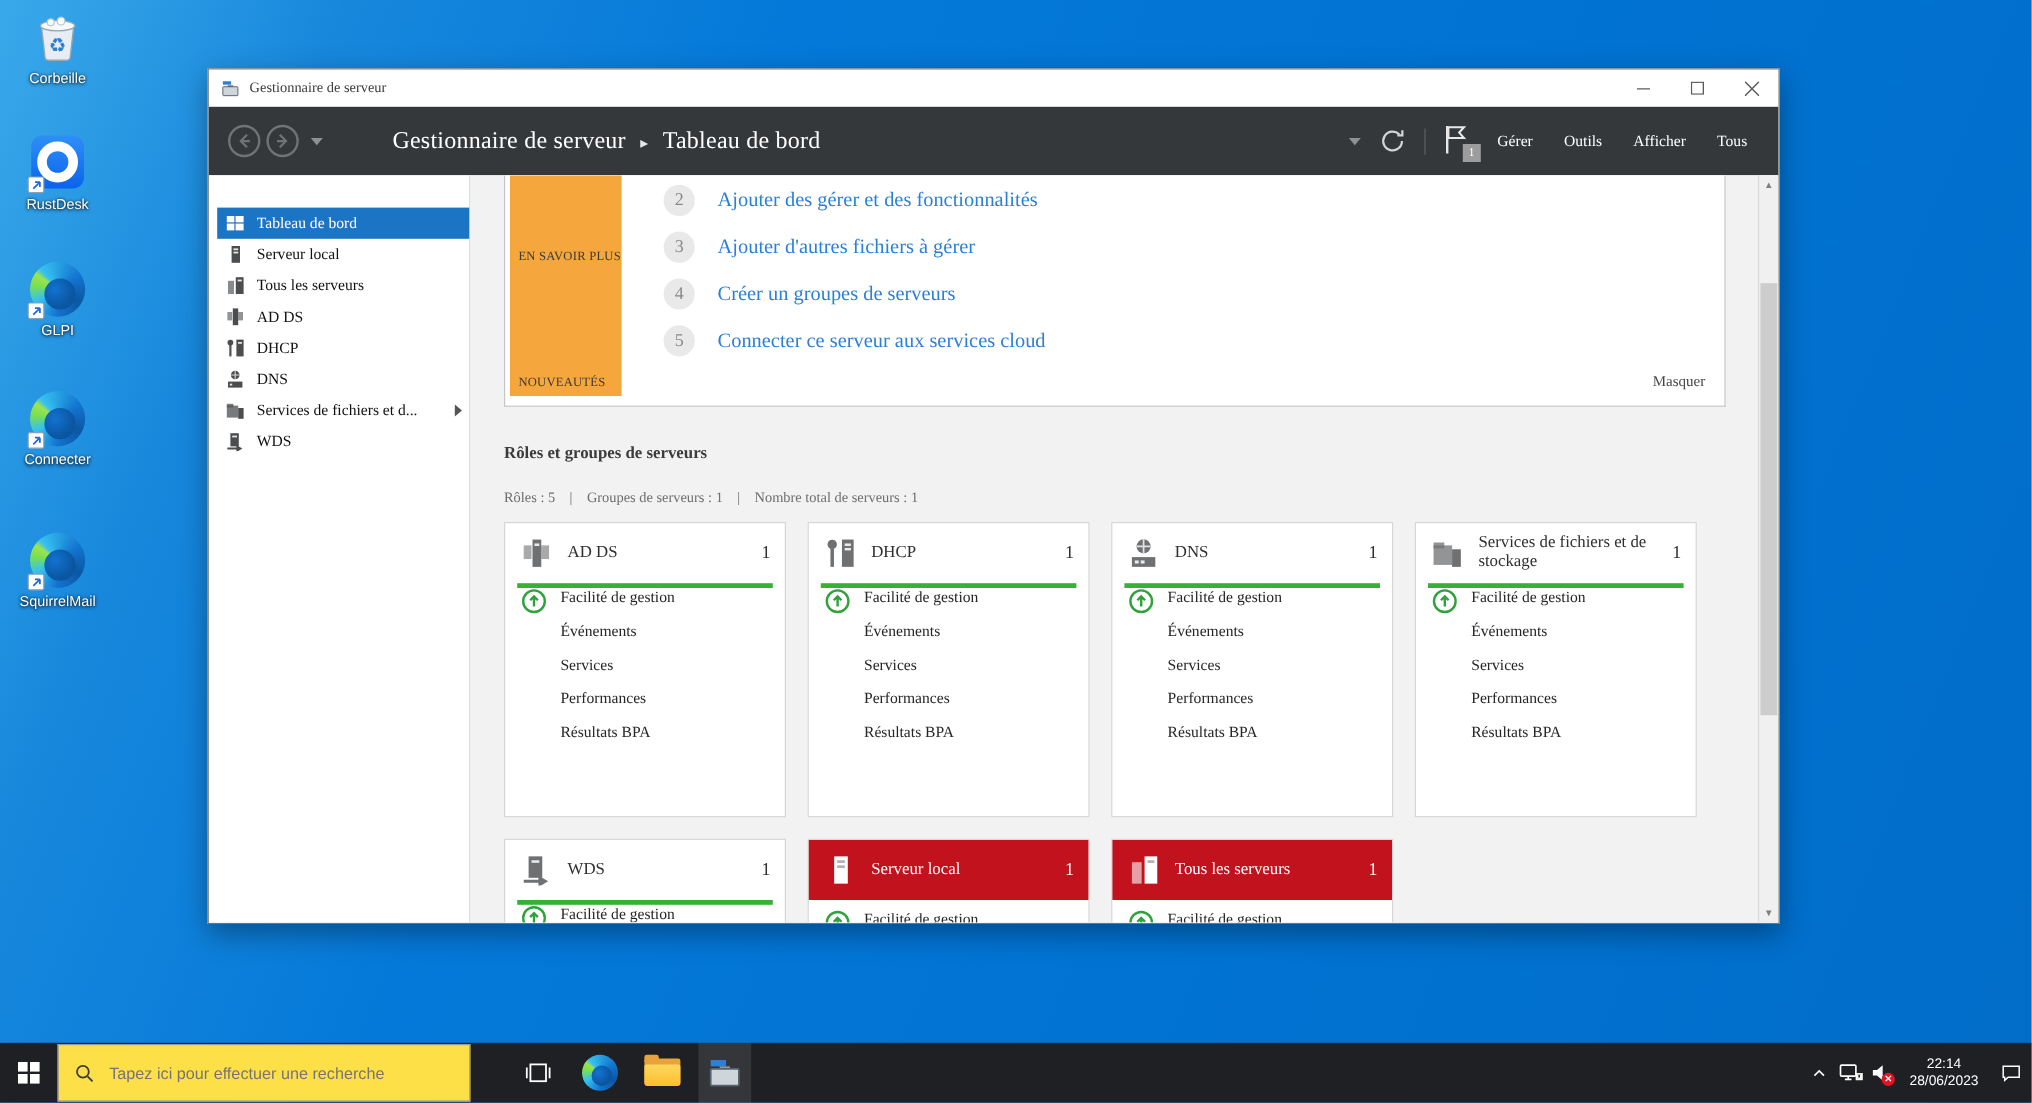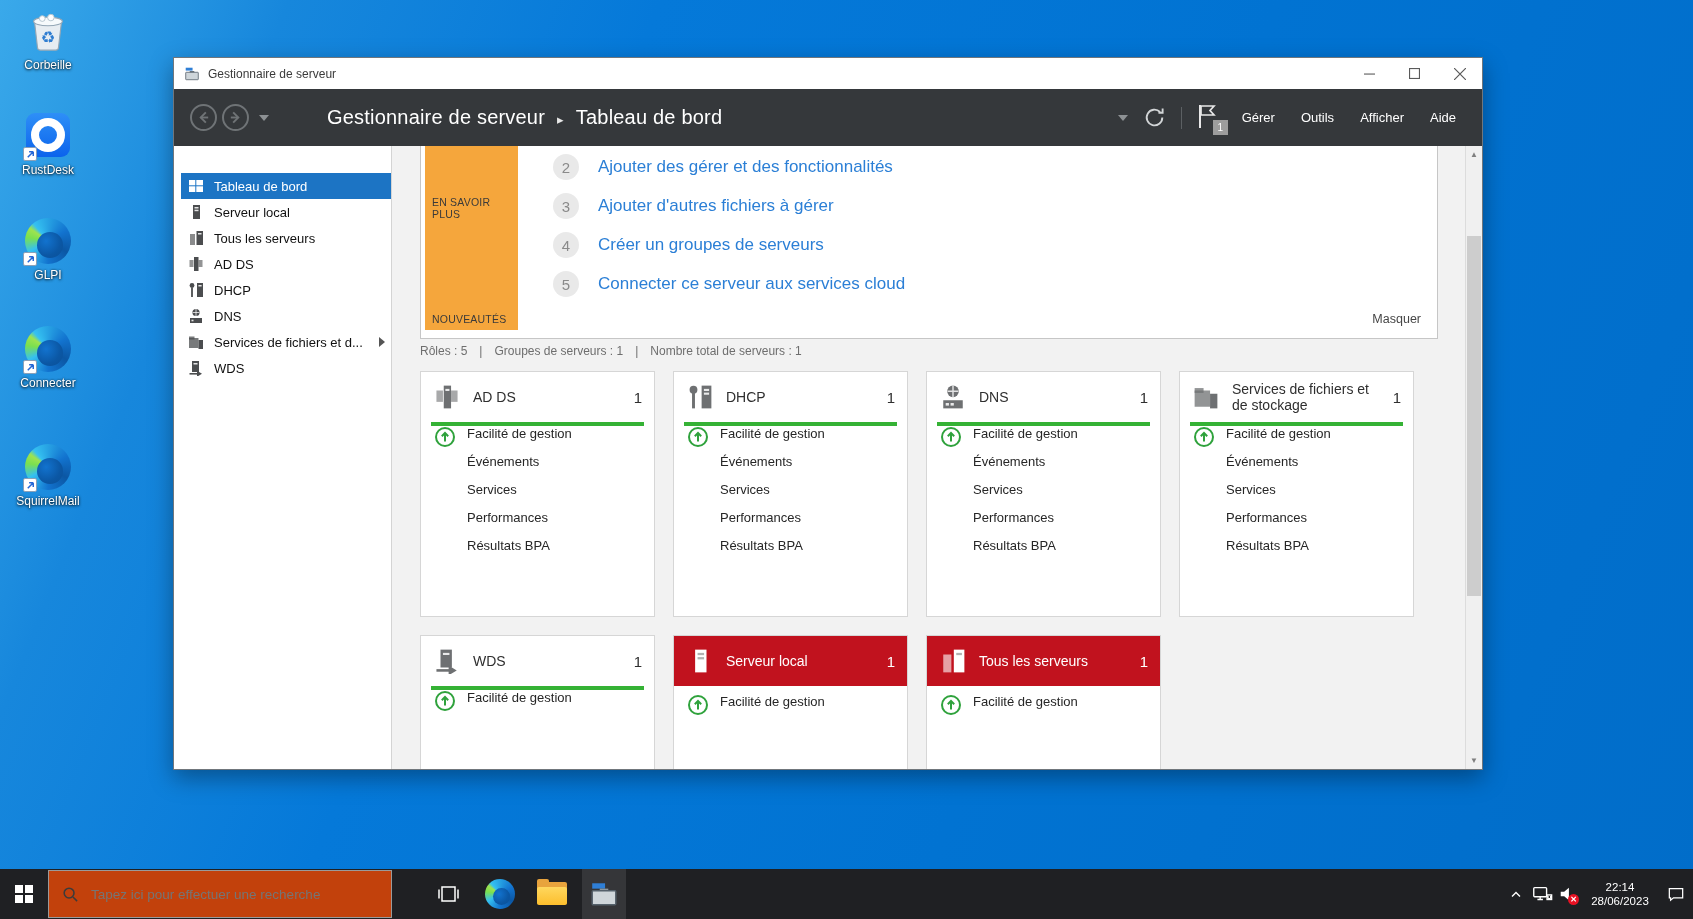--- a/index.html
+++ b/index.html
@@ -14,21 +14,21 @@
   .shortcut svg { position:absolute; left:1px; top:1px; }
   .rustdesk { width:44px; height:44px; margin:1px auto 0; border-radius:9px; background:linear-gradient(180deg,#2e8ff7,#0b63ec); position:relative; }
   .rustdesk::after { content:""; position:absolute; left:50%; top:50%; transform:translate(-50%,-50%); width:18px; height:18px; border:8px solid #fff; border-radius:50%; }
   .edge { width:46px; height:46px; border-radius:50%; position:relative; overflow:hidden;
     background:conic-gradient(from -40deg at 50% 50%,#35c1f1 0deg,#1273cf 100deg,#0b57a4 160deg,#1273cf 220deg,#35c1f1 280deg,#7be04f 320deg,#9ee34f 345deg,#35c1f1 360deg); }
   .edge::after { content:""; position:absolute; left:27%; top:30%; width:56%; height:56%; border-radius:50%;
     background:radial-gradient(circle at 35% 35%,#1273cf 0%,#0b57a4 60%,#0a4f97 100%); }
   .edge.small { width:30px; height:30px; }
 
   
-  .win { position:absolute; left:173px; top:57px; width:1310px; height:713px; background:#fff; border:1px solid #70767c; box-shadow:0 8px 22px rgba(0,0,0,.35); display:flex; flex-direction:column; overflow:hidden; }
+  .win { position:absolute; left:173px; top:57px; width:1310px; height:713px; background:#fff; border:1px solid #70767c; box-shadow:0 8px 22px rgba(0,0,0,.35); display:flex; flex-direction:column; overflow:hidden;font-family:Liberation Serif, serif; }
   .titlebar { height:31px; background:#fff; display:flex; align-items:center; flex:0 0 auto; }
   .titlebar .appicon { margin:0 8px 0 10px; }
   .titlebar .ttl { font-size:12px; color:#3b3b3b; }
   .caption-btns { margin-left:auto; display:flex; }
   .cap { width:45px; height:30px; display:flex; align-items:center; justify-content:center; }
 
   .navbar { height:57px; background:#35383b; display:flex; align-items:center; flex:0 0 auto; position:relative; }
   .navcirc { width:27px; height:27px; border:2px solid #6f7376; border-radius:50%; display:flex; align-items:center; justify-content:center; margin-right:5px; }
   .caret-down { width:0; height:0; border-left:5px solid transparent; border-right:5px solid transparent; border-top:6px solid #8d9194; margin-left:5px; }
   .crumbs { margin-left:58px; display:flex; align-items:baseline; gap:12px; color:#fff; font-weight:300; font-size:20px; letter-spacing:.2px; }
@@ -57,21 +57,21 @@
   .oseg { background:#f5a63c; position:relative; }
   .oseg1 { height:105px; margin-bottom:4px; }
   .oseg2 { height:79px; }
   .olabel { position:absolute; left:7px; bottom:5px; font-size:10.5px; color:#3a3a3a; letter-spacing:.2px; }
   .step { position:absolute; left:132px; height:26px; display:flex; align-items:center; }
   .stepnum { width:26px; height:26px; border-radius:50%; background:#e9e9e9; color:#8a8a8a; font-size:15px; display:flex; align-items:center; justify-content:center; flex:0 0 auto; }
   .steplbl { margin-left:19px; font-size:17px; font-weight:300; color:#2b7fd6; white-space:nowrap; }
   .masquer { position:absolute; right:16px; bottom:12px; font-size:12.5px; color:#464646; }
 
   .roles-h { margin-top:32px; font-size:14px; font-weight:bold; color:#3b3b3b; }
-  .roles-stats { margin-top:5px; font-size:12px; color:#6e6e6e; display:flex; gap:12px; align-items:center; }
+  .roles-stats { margin-top:20px; font-size:12px; color:#6e6e6e; display:flex; gap:12px; align-items:center; }
   .grid { display:grid; grid-template-columns:repeat(4,235px); gap:18px; margin-top:13px; }
   .grid.row2 { margin-top:18px; grid-template-columns:repeat(3,235px); }
 
   .card { width:235px; height:246px; background:#fff; border:1px solid #d6d6d6; }
   .card-head { height:50px; display:flex; align-items:center; padding:0 12px 0 13px; color:#2f2f2f; }
   .card-head .cic { width:26px; height:26px; color:#6e7072; flex:0 0 auto; }
   .card-head .ct { margin-left:13px; font-size:14px; line-height:16px; }
   .card-head .cc { margin-left:auto; font-size:15px; }
   .card.red .card-head { background:#c1121e; color:#fff; }
   .card.red .card-head .cic { color:#fff; }
@@ -85,21 +85,21 @@
   
   .wscroll { position:absolute; right:0; top:88px; bottom:0; width:17px; background:#f0f0f0; border-left:1px solid #dcdcdc; }
   .wscroll .arr { position:absolute; left:0; width:16px; height:17px; display:flex; align-items:center; justify-content:center; font-size:8px; color:#7f7f7f; }
   .wscroll .thumb { position:absolute; left:1px; top:90px; width:14px; height:360px; background:#cdcdcd; }
 
   
   .taskbar { position:absolute; left:0; bottom:0; width:1693px; height:50px; background:#1f2023; display:flex; align-items:center; z-index:50; }
   .startbtn { width:48px; height:50px; display:flex; align-items:center; justify-content:center; }
   .winlogo { display:grid; grid-template-columns:8px 8px; grid-template-rows:8px 8px; gap:2px; }
   .winlogo span { background:#fff; }
-  .searchbox { width:344px; height:48px; background:#c2410c; border:1px solid #9a9a9a; display:flex; align-items:center; padding-left:13px; }
+  .searchbox { width:344px; height:48px; background:#fde047; border:1px solid #9a9a9a; display:flex; align-items:center; padding-left:13px; }
   .searchbox input { border:none; outline:none; background:transparent; font-size:13.5px; color:#1b1b1b; margin-left:12px; width:270px; font-family:"Liberation Sans",sans-serif; }
   .tb-ic { width:44px; height:50px; display:flex; align-items:center; justify-content:center; position:relative; }
   .tb-ic.active { background:rgba(255,255,255,.10); }
   .folder-ic { position:relative; width:30px; height:24px; }
   .folder-back { position:absolute; left:0; top:0; width:30px; height:22px; border-radius:2px; background:#e8a33d; }
   .folder-tab { position:absolute; left:0; top:-3px; width:12px; height:6px; border-radius:2px 2px 0 0; background:#e8a33d; }
   .folder-front { position:absolute; left:0; top:5px; width:30px; height:18px; border-radius:2px; background:linear-gradient(180deg,#ffd75e,#fcbe2d); }
   .tray { margin-left:auto; display:flex; align-items:center; height:50px; }
   .tray .tico { width:26px; height:50px; display:flex; align-items:center; justify-content:center; position:relative; }
   .clock { width:78px; text-align:center; color:#fff; font-size:11.5px; line-height:14px; padding:0 4px; }
@@ -236,21 +236,21 @@
       <div class="flagwrap">
         <svg width="22" height="26" viewBox="0 0 22 26">
             <path d="M4 2v23" stroke="#e8e8e8" stroke-width="2"></path>
             <path d="M5 3h13l-4 4.5 4 4.5H5z" fill="none" stroke="#e8e8e8" stroke-width="1.7"></path>
           </svg>
         <span class="flagbadge">1</span>
       </div>
       <span class="menu">Gérer</span>
       <span class="menu">Outils</span>
       <span class="menu">Afficher</span>
-      <span class="menu">Aide</span>
+      <span class="menu">Tous</span>
     </div>
   </div>
 
   <div class="winbody">
 
     <div class="sidebar">
       <div class="side-item sel">
         <span class="sic">
           <svg width="16" height="16" viewBox="0 0 16 16" fill="currentColor">
               <rect x="1" y="2" width="6.3" height="5.3"></rect>
@@ -362,20 +362,21 @@
           <span class="steplbl">Créer un groupes de serveurs</span>
         </div>
         <div class="step" style="top:125px">
           <span class="stepnum">5</span>
           <span class="steplbl">Connecter ce serveur aux services cloud</span>
         </div>
 
         <span class="masquer">Masquer</span>
       </div>
 
+      <div class="roles-h">Rôles et groupes de serveurs</div>
       <div class="roles-stats">
         <span>Rôles : 5</span>
         <span>|</span>
         <span>Groupes de serveurs : 1</span>
         <span>|</span>
         <span>Nombre total de serveurs : 1</span>
       </div>
 
       <div class="grid">
 

